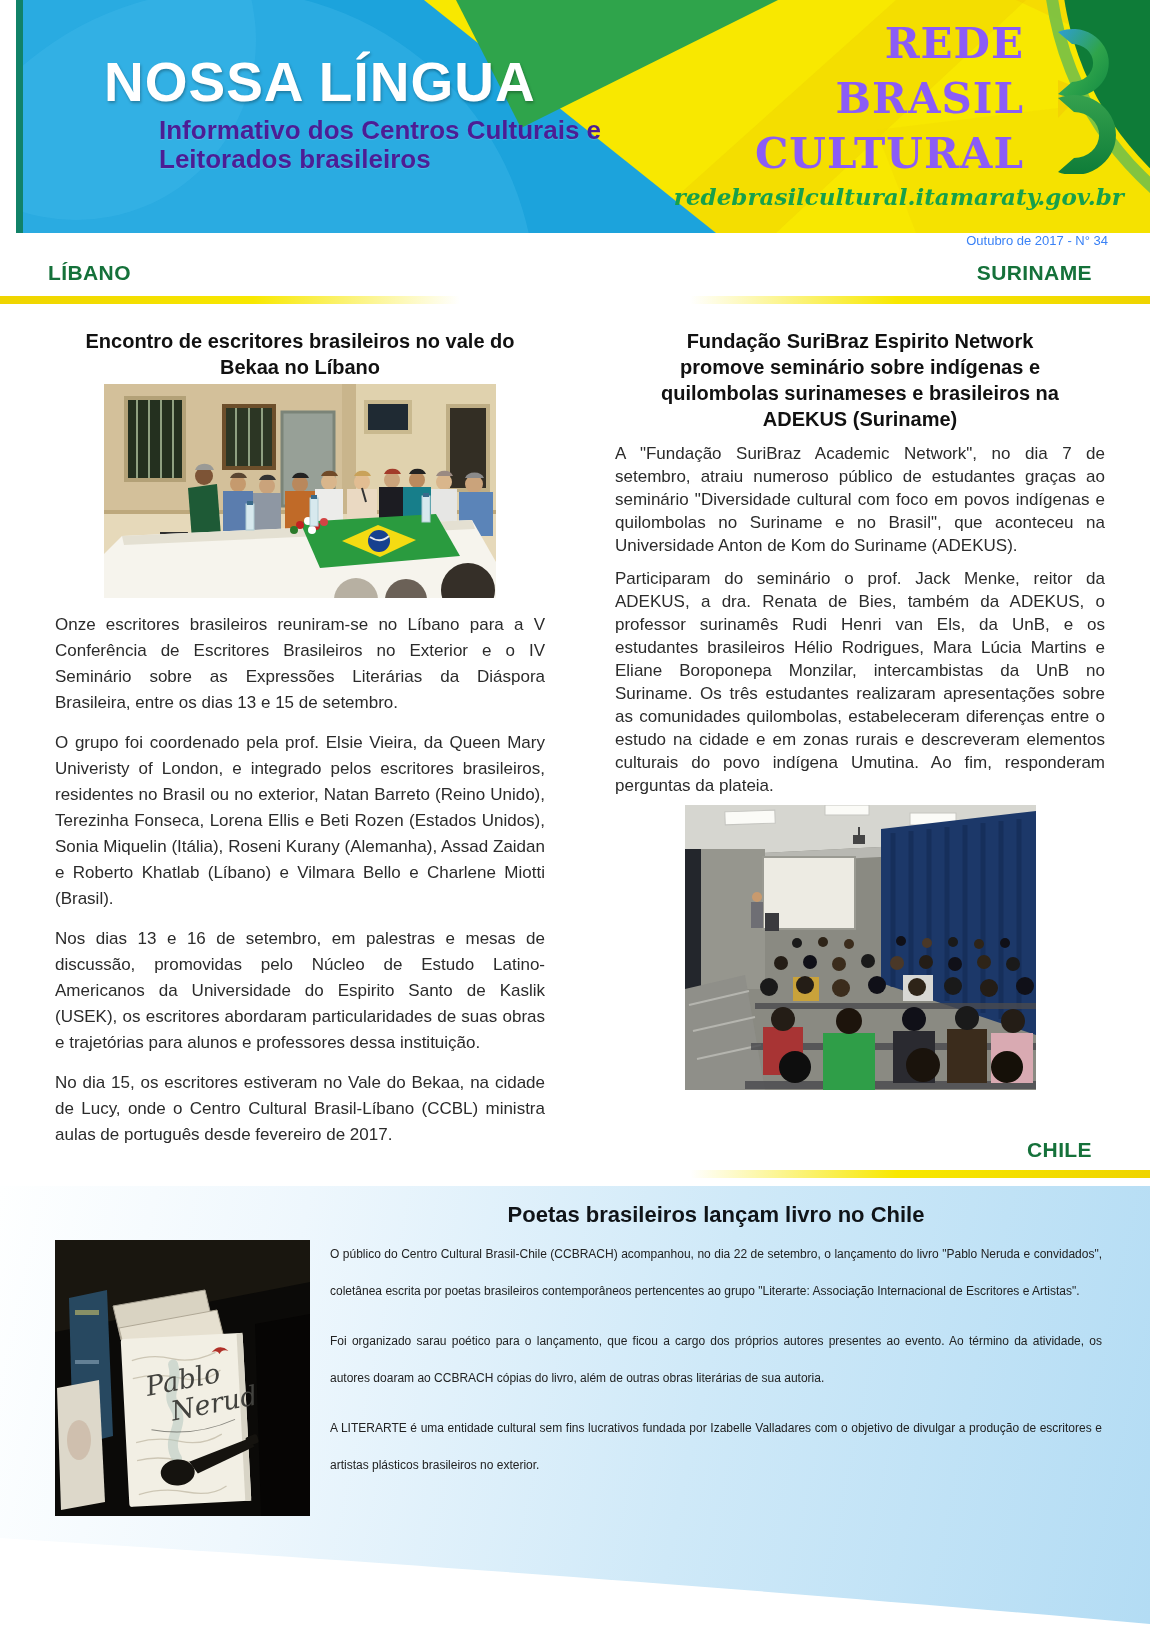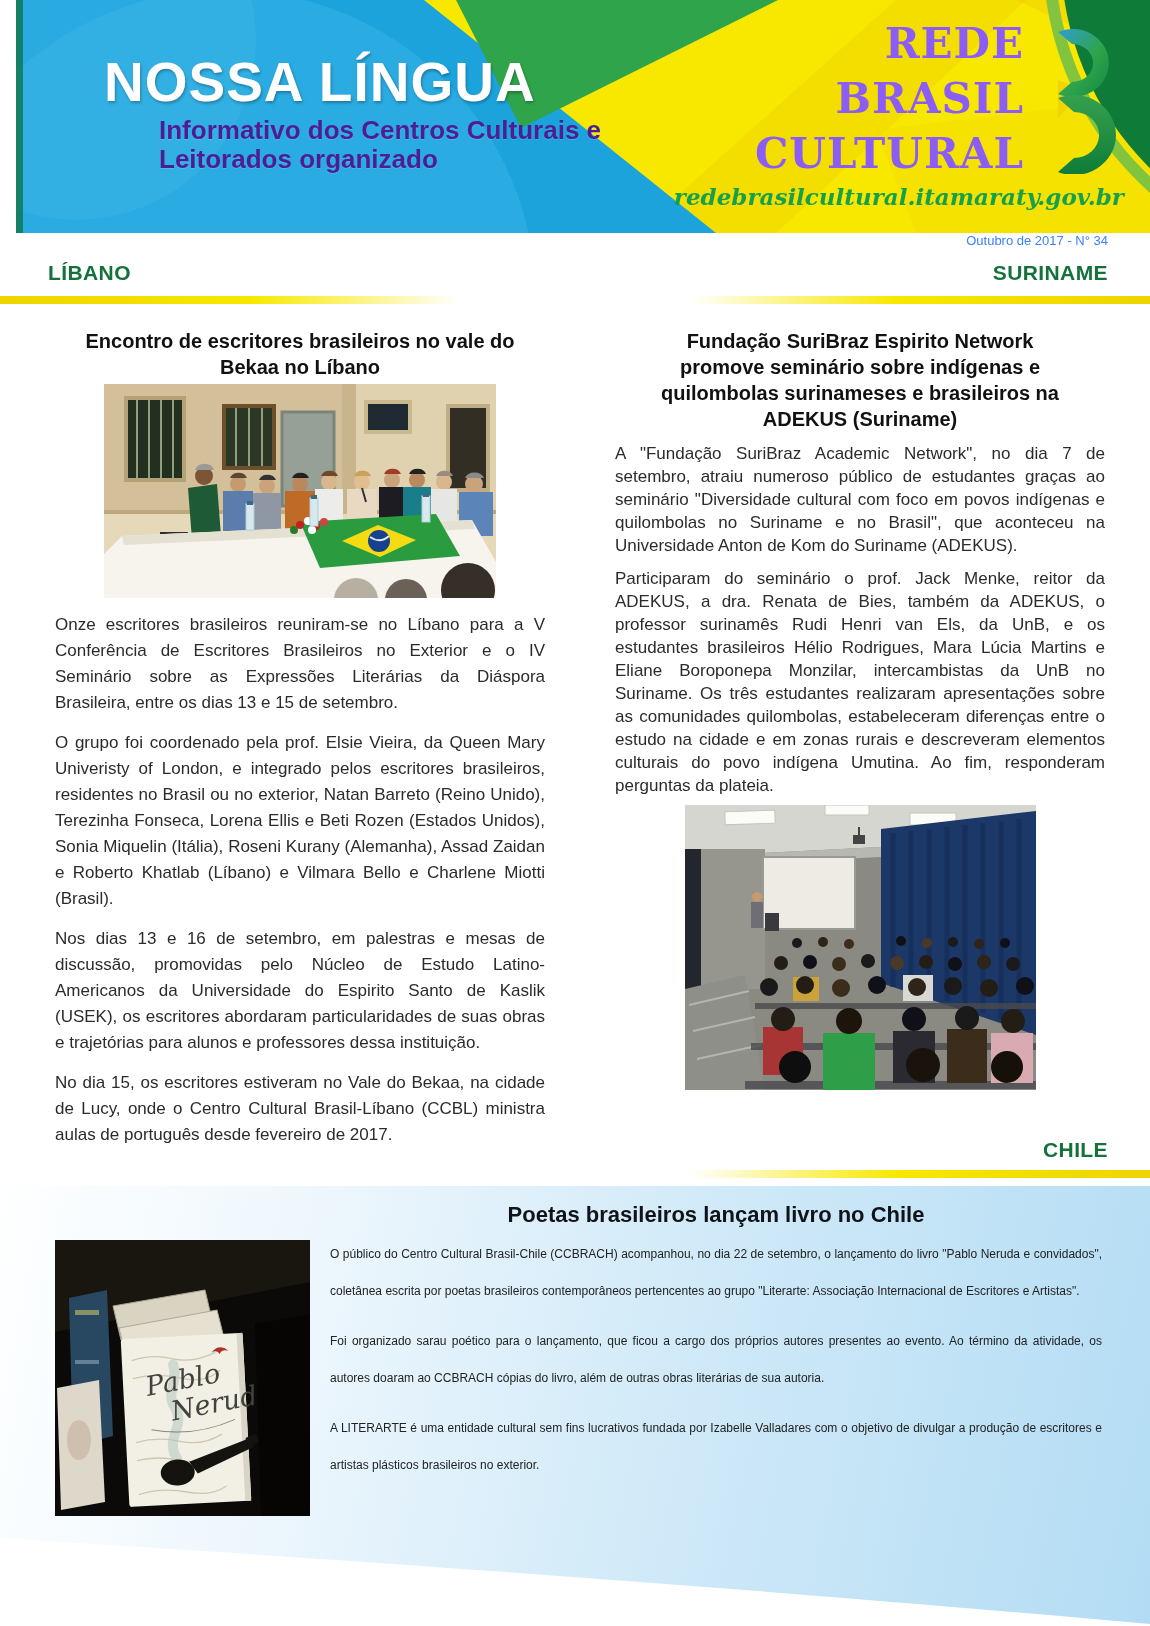--- a/index.html
+++ b/index.html
@@ -15,21 +15,21 @@
             line-height:29px;text-shadow:0 1px 1px rgba(255,255,255,.15);margin-left:43px;}
   .brand{position:absolute;right:142px;top:16px;text-align:right;color:#8b5cf6;
          font-family:"DejaVu Serif",serif;font-weight:700;font-size:42px;line-height:55px;letter-spacing:1px;}
   .blogo{position:absolute;left:1032px;top:22px;width:86px;height:152px;}
   .mast-url{position:absolute;right:42px;top:183px;font-family:"DejaVu Serif",serif;
             font-style:italic;font-weight:700;font-size:23px;color:#17A04B;}
 
   
   .issue-date{position:absolute;right:42px;top:233px;font-size:13px;color:#3b82f6;}
   .sec-label{position:absolute;top:261px;font-size:21px;font-weight:700;color:#15713A;letter-spacing:.4px;}
-  .lbl-left{left:48px;} .lbl-right{right:42px;text-align:right;}
+  .lbl-left{left:48px;} .lbl-right{right:58px;text-align:right;}
   .bar{position:absolute;top:296px;height:8px;width:460px;}
   .bar-left{left:0;background:linear-gradient(to right,#EFD400 0%,#F8E800 55%,rgba(248,232,0,0) 100%);}
   .bar-right{right:0;background:linear-gradient(to left,#EFD400 0%,#F8E800 55%,rgba(248,232,0,0) 100%);}
 
   
   .col{position:absolute;top:328px;width:490px;}
   .col-left{left:55px;} .col-right{left:615px;}
   .art-title{margin:0;text-align:center;font-size:20px;font-weight:700;color:#111;}
   .col-left  .art-title{line-height:26px;}
   .col-right .art-title{line-height:26px;}
@@ -73,21 +73,21 @@
         <circle cx="60" cy="40" r="180" fill="#43BBEA" opacity="0.35"></circle>
         <rect x="0" y="0" width="7" height="233" fill="#0D7A52" opacity="0.85"></rect>
       </g>
       <polygon points="440,0 762,0 505,128" fill="#2FA44B"></polygon>
       <circle cx="1345" cy="-45" r="312" fill="none" stroke="#7CC242" stroke-width="12" opacity="0.95"></circle>
       <circle cx="1345" cy="-45" r="300" fill="#0E7C38"></circle>
     </svg>
     <div class="mast-title">NOSSA LÍNGUA</div>
     <div class="mast-sub">
       <div>Informativo dos Centros Culturais e</div>
-      <div>Leitorados organizado</div>
+      <div>Leitorados brasileiros</div>
     </div>
     <div class="brand">
       <div>REDE</div>
       <div>BRASIL</div>
       <div>CULTURAL</div>
     </div>
     <div class="blogo">
       <svg width="86" height="152" viewBox="0 0 86 152">
         <defs>
           <linearGradient id="gTop" x1="0" y1="0" x2="1" y2="1">

